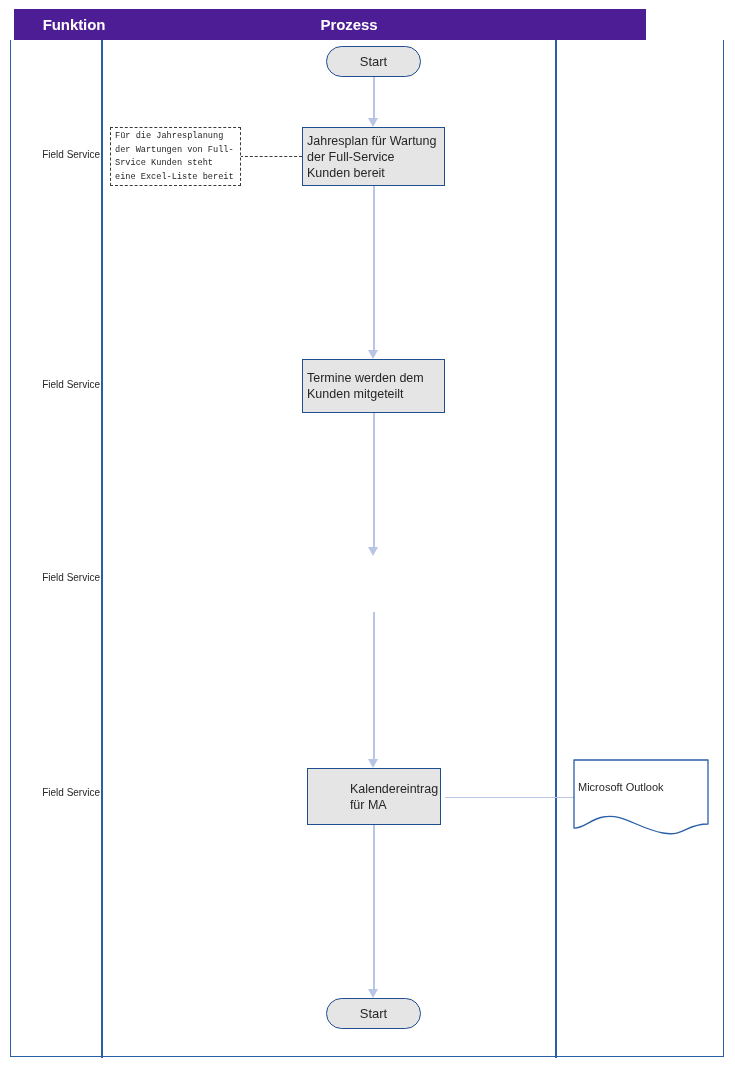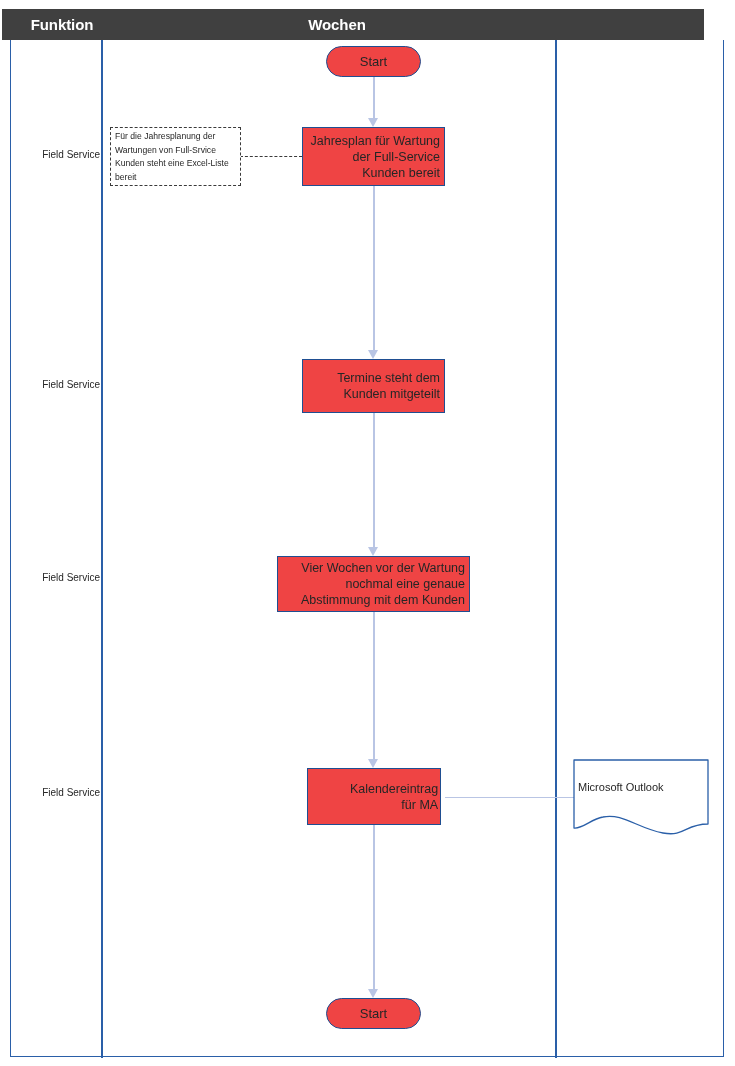--- a/index.html
+++ b/index.html
@@ -19,25 +19,25 @@
     position: absolute;
     left: 0;
     top: 0;
     width: 735px;
     height: 1066px;
   }
 
   
   .header-band {
     position: absolute;
-    left: 2px;
+    left: 14px;
     top: 9px;
-    width: 702px;
+    width: 632px;
     height: 31px;
-    background: #404040;
+    background: #4c1d95;
     box-sizing: border-box;
   }
   .header-cell {
     position: absolute;
     top: 0;
     height: 31px;
     line-height: 31px;
     text-align: center;
     color: #ffffff;
     font-size: 15px;
@@ -78,27 +78,27 @@
     font-size: 10px;
     color: #262626;
     text-align: right;
     line-height: 12px;
   }
 
   
   .node {
     position: absolute;
     box-sizing: border-box;
-    background: #ef4444;
+    background: #e5e5e5;
     border: 1.4px solid #1f4e91;
     color: #262626;
     display: flex;
     align-items: center;
     justify-content: center;
-    text-align: right;
+    text-align: left;
     font-size: 12.5px;
     line-height: 16px;
     padding: 2px 4px;
   }
   .node.terminator {
     border-radius: 999px;
     font-size: 13px;
   }
   .node.process { border-radius: 0; }
 
@@ -106,20 +106,21 @@
   .note {
     position: absolute;
     box-sizing: border-box;
     background: #ffffff;
     border: 1.3px dashed #3a3a3a;
     color: #262626;
     font-size: 8.6px;
     line-height: 13.5px;
     text-align: left;
     padding: 2px 3px 2px 4px;
+    font-family: Liberation Mono, monospace;
   }
 
   
   .doc-shape {
     position: absolute;
     left: 573px;
     top: 759px;
     width: 136px;
     height: 76px;
   }
@@ -156,21 +157,21 @@
     border-top: 1.4px dashed #3a3a3a;
   }
 </style>
 </head>
 <body>
 
 <div id="canvas">
 
   <div class="header-band">
     <div class="header-cell c1">Funktion</div>
-    <div class="header-cell c2">Wochen</div>
+    <div class="header-cell c2">Prozess</div>
   </div>
 
   <div class="frame"></div>
   <div class="divider d1"></div>
   <div class="divider d2"></div>
 
   <div class="role-label" style="top:149px;">Field Service</div>
   <div class="role-label" style="top:379px;">Field Service</div>
   <div class="role-label" style="top:572px;">Field Service</div>
   <div class="role-label" style="top:787px;">Field Service</div>
@@ -193,23 +194,22 @@
   <div class="conn h" style="left:445px; top:797px; width:129px;"></div>
 
   <div class="dash-conn" style="left:240px; top:156px; width:62px;"></div>
 
   <div class="node terminator" style="left:326px; top:46px; width:95px; height:31px;">Start</div>
 
   <div class="note" style="left:110px; top:127px; width:131px; height:59px;">Für die Jahresplanung der Wartungen von Full-Srvice Kunden steht eine Excel-Liste bereit</div>
 
   <div class="node process" style="left:302px; top:127px; width:143px; height:59px;">Jahresplan für Wartung der Full-Service Kunden bereit</div>
 
-  <div class="node process" style="left:302px; top:359px; width:143px; height:54px;">Termine steht dem Kunden mitgeteilt</div>
-
-  <div class="node process" style="left:277px; top:556px; width:193px; height:56px;">Vier Wochen vor der Wartung nochmal eine genaue Abstimmung mit dem Kunden</div>
+  <div class="node process" style="left:302px; top:359px; width:143px; height:54px;">Termine werden dem Kunden mitgeteilt</div>
+
 
   <div class="node process" style="left:307px; top:768px; width:134px; height:57px;padding-left:44px;">Kalendereintrag für MA</div>
 
   <div class="doc-shape">
     <svg width="136" height="76" viewBox="0 0 136 76" xmlns="http://www.w3.org/2000/svg">
       <path d="M1,1 L135,1 L135,65 C112,65 112,78 90,74 C64,69 50,54 30,58 C18,60 10,70 1,69 Z" fill="#ffffff" stroke="#2a5fa8" stroke-width="1.3" stroke-linejoin="round"></path>
     </svg>
   </div>
   <div class="doc-label">Microsoft Outlook</div>
 

